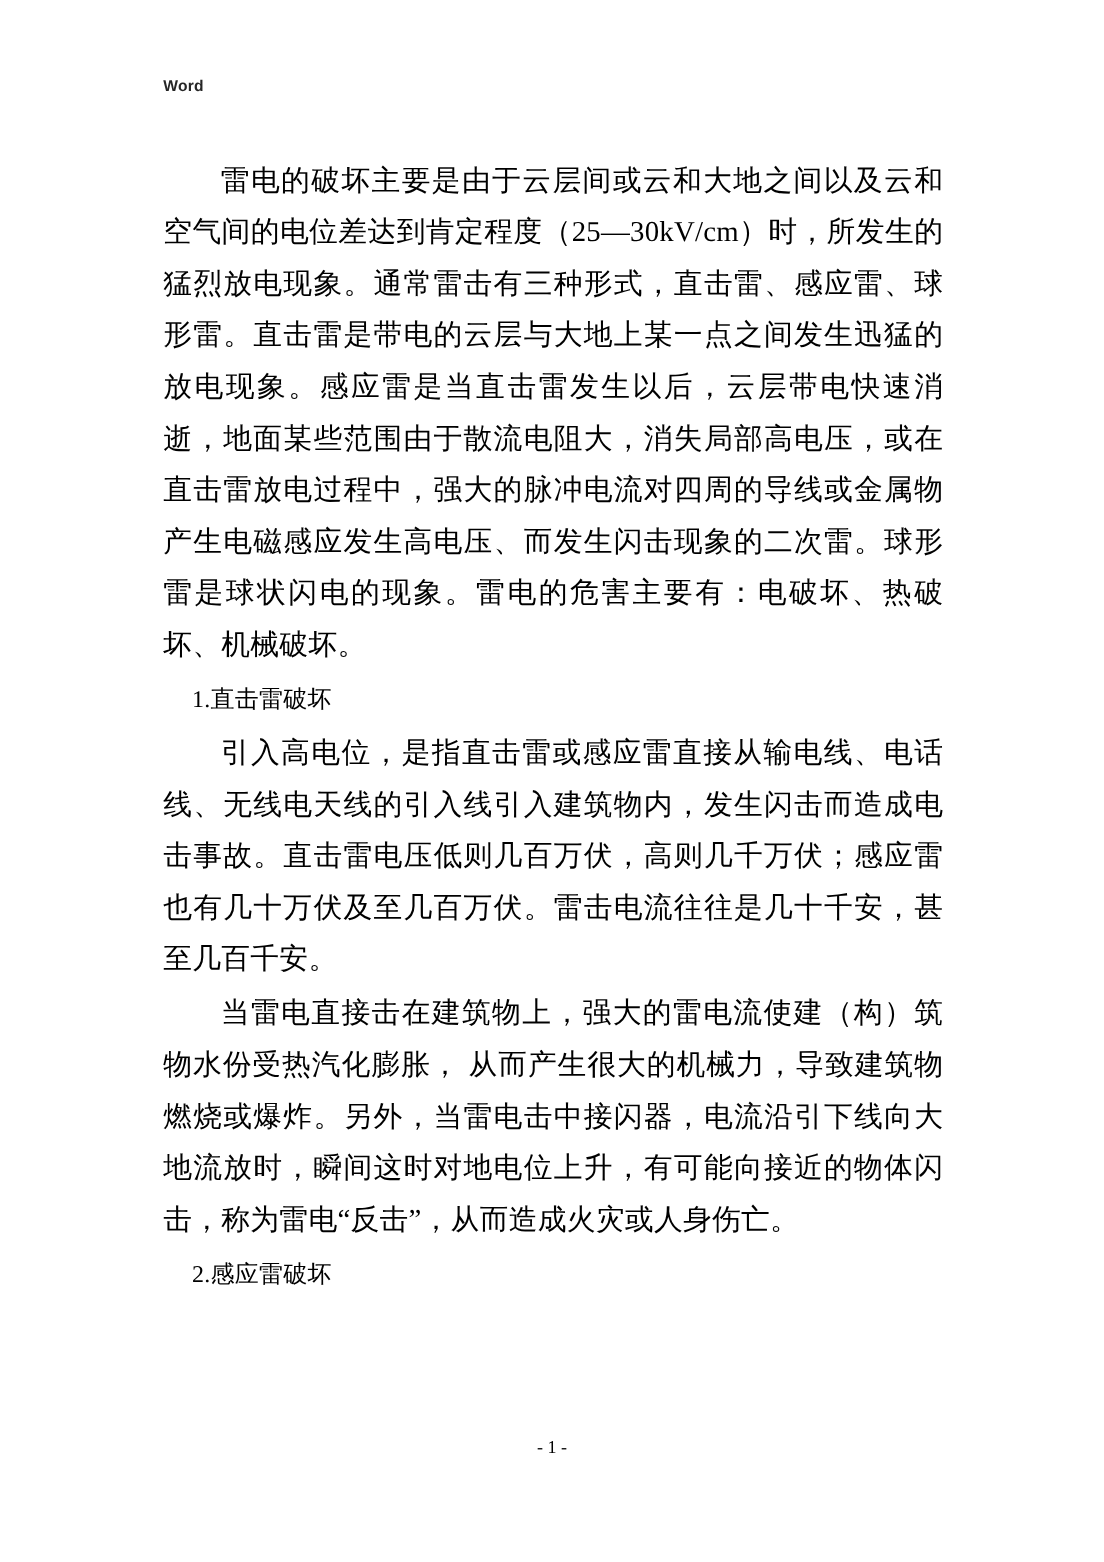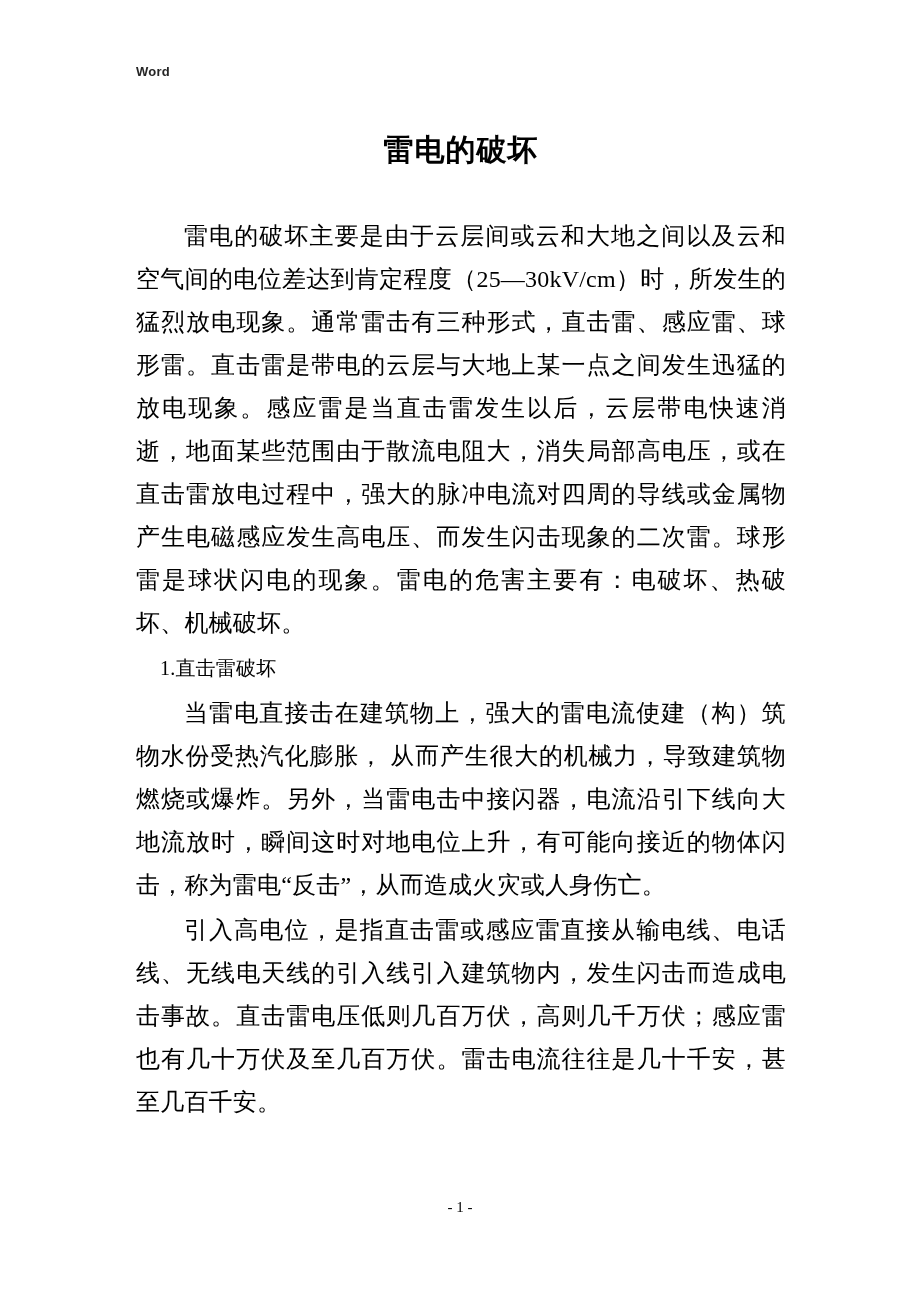--- a/index.html
+++ b/index.html
@@ -77,28 +77,28 @@
   }
 </style>
 </head>
 <body>
 
 <div class="page">
 
   <div class="header-mark">Word</div>
 
   <div class="content">
-    <h1 class="doc-title">雷电的破坏</h1>
 
     <p class="para indent">雷电的破坏主要是由于云层间或云和大地之间以及云和空气间的电位差达到肯定程度（25—30kV/cm）时，所发生的猛烈放电现象。通常雷击有三种形式，直击雷、感应雷、球形雷。直击雷是带电的云层与大地上某一点之间发生迅猛的放电现象。感应雷是当直击雷发生以后，云层带电快速消逝，地面某些范围由于散流电阻大，消失局部高电压，或在直击雷放电过程中，强大的脉冲电流对四周的导线或金属物产生电磁感应发生高电压、而发生闪击现象的二次雷。球形雷是球状闪电的现象。雷电的危害主要有：电破坏、热破坏、机械破坏。</p>
 
     <p class="heading-num">1.直击雷破坏</p>
 
+    <p class="para indent">引入高电位，是指直击雷或感应雷直接从输电线、电话线、无线电天线的引入线引入建筑物内，发生闪击而造成电击事故。直击雷电压低则几百万伏，高则几千万伏；感应雷也有几十万伏及至几百万伏。雷击电流往往是几十千安，甚至几百千安。</p>
+
     <p class="para indent">当雷电直接击在建筑物上，强大的雷电流使建（构）筑物水份受热汽化膨胀，  从而产生很大的机械力，导致建筑物燃烧或爆炸。另外，当雷电击中接闪器，电流沿引下线向大地流放时，瞬间这时对地电位上升，有可能向接近的物体闪击，称为雷电“反击”，从而造成火灾或人身伤亡。</p>
 
-    <p class="para indent">引入高电位，是指直击雷或感应雷直接从输电线、电话线、无线电天线的引入线引入建筑物内，发生闪击而造成电击事故。直击雷电压低则几百万伏，高则几千万伏；感应雷也有几十万伏及至几百万伏。雷击电流往往是几十千安，甚至几百千安。</p>
-
+    <p class="heading-num">2.感应雷破坏</p>
 
   </div>
 
   <div class="footer">- 1 -</div>
 
 </div>
 
 </body></html>

